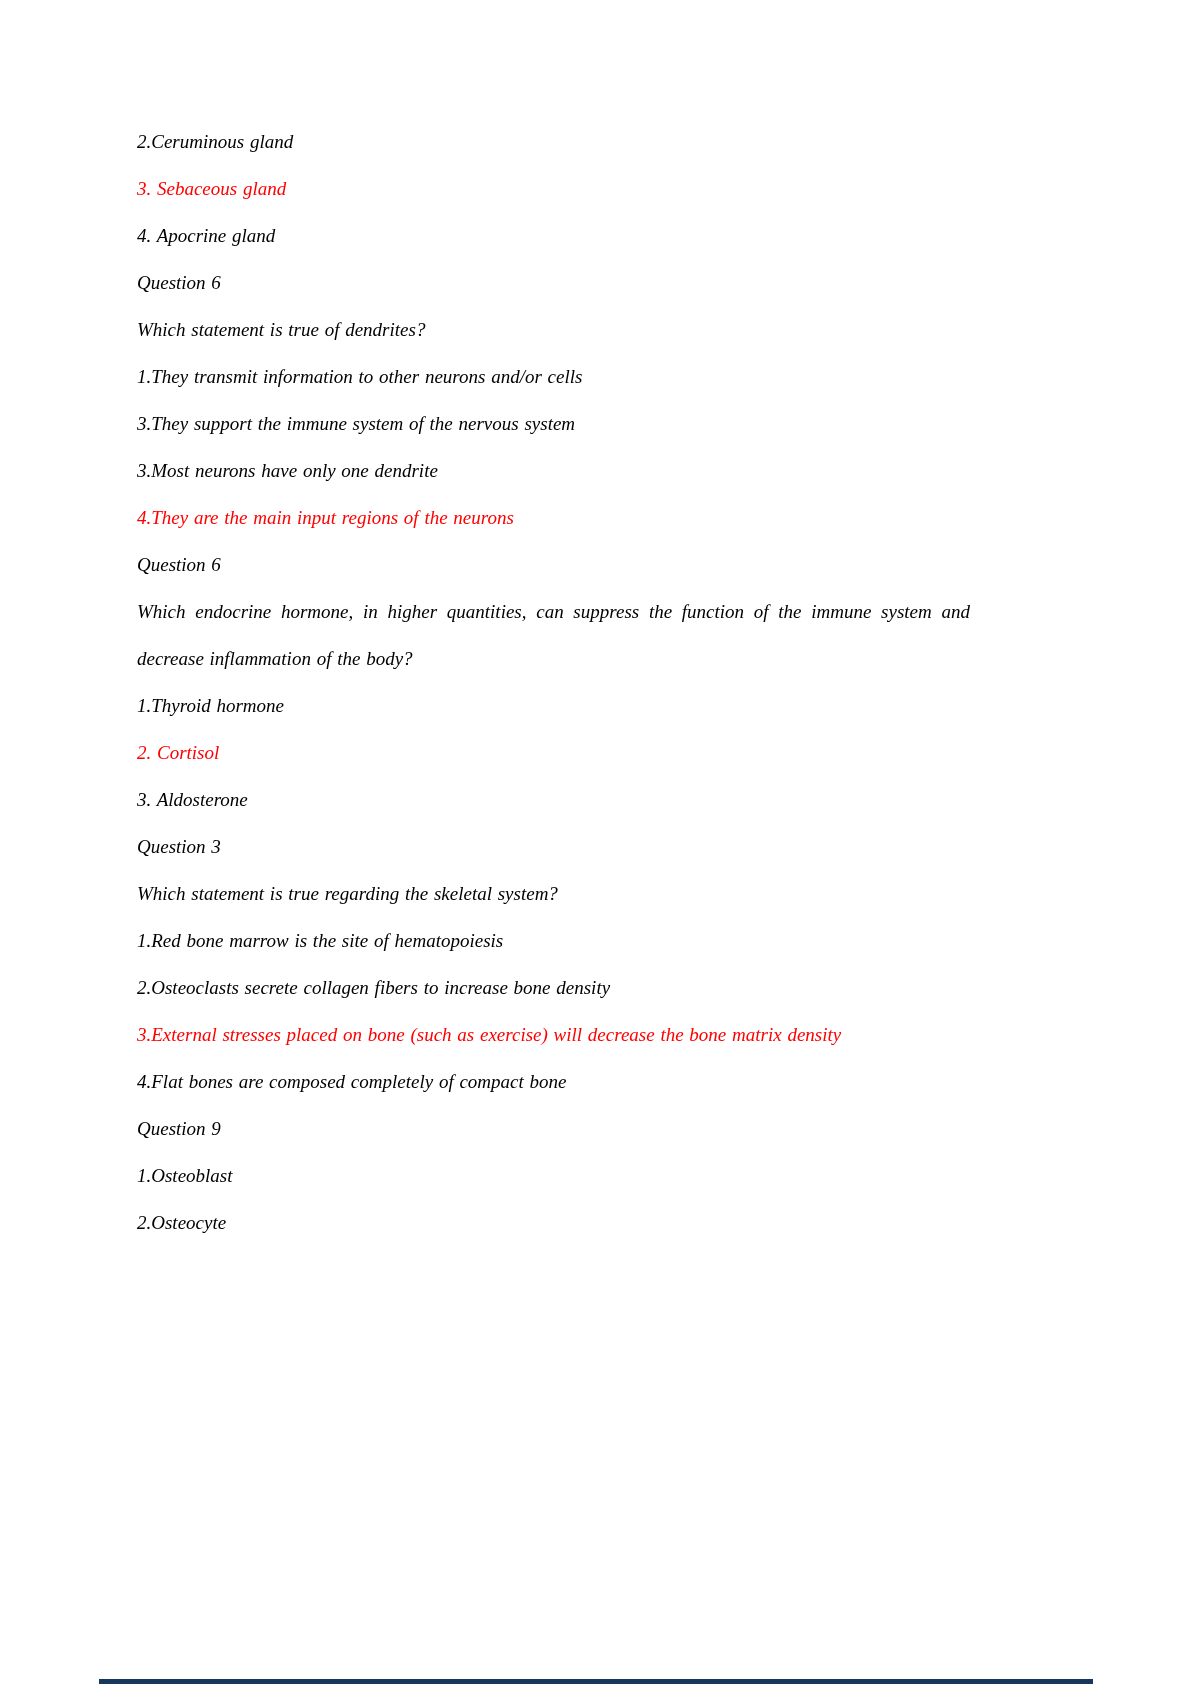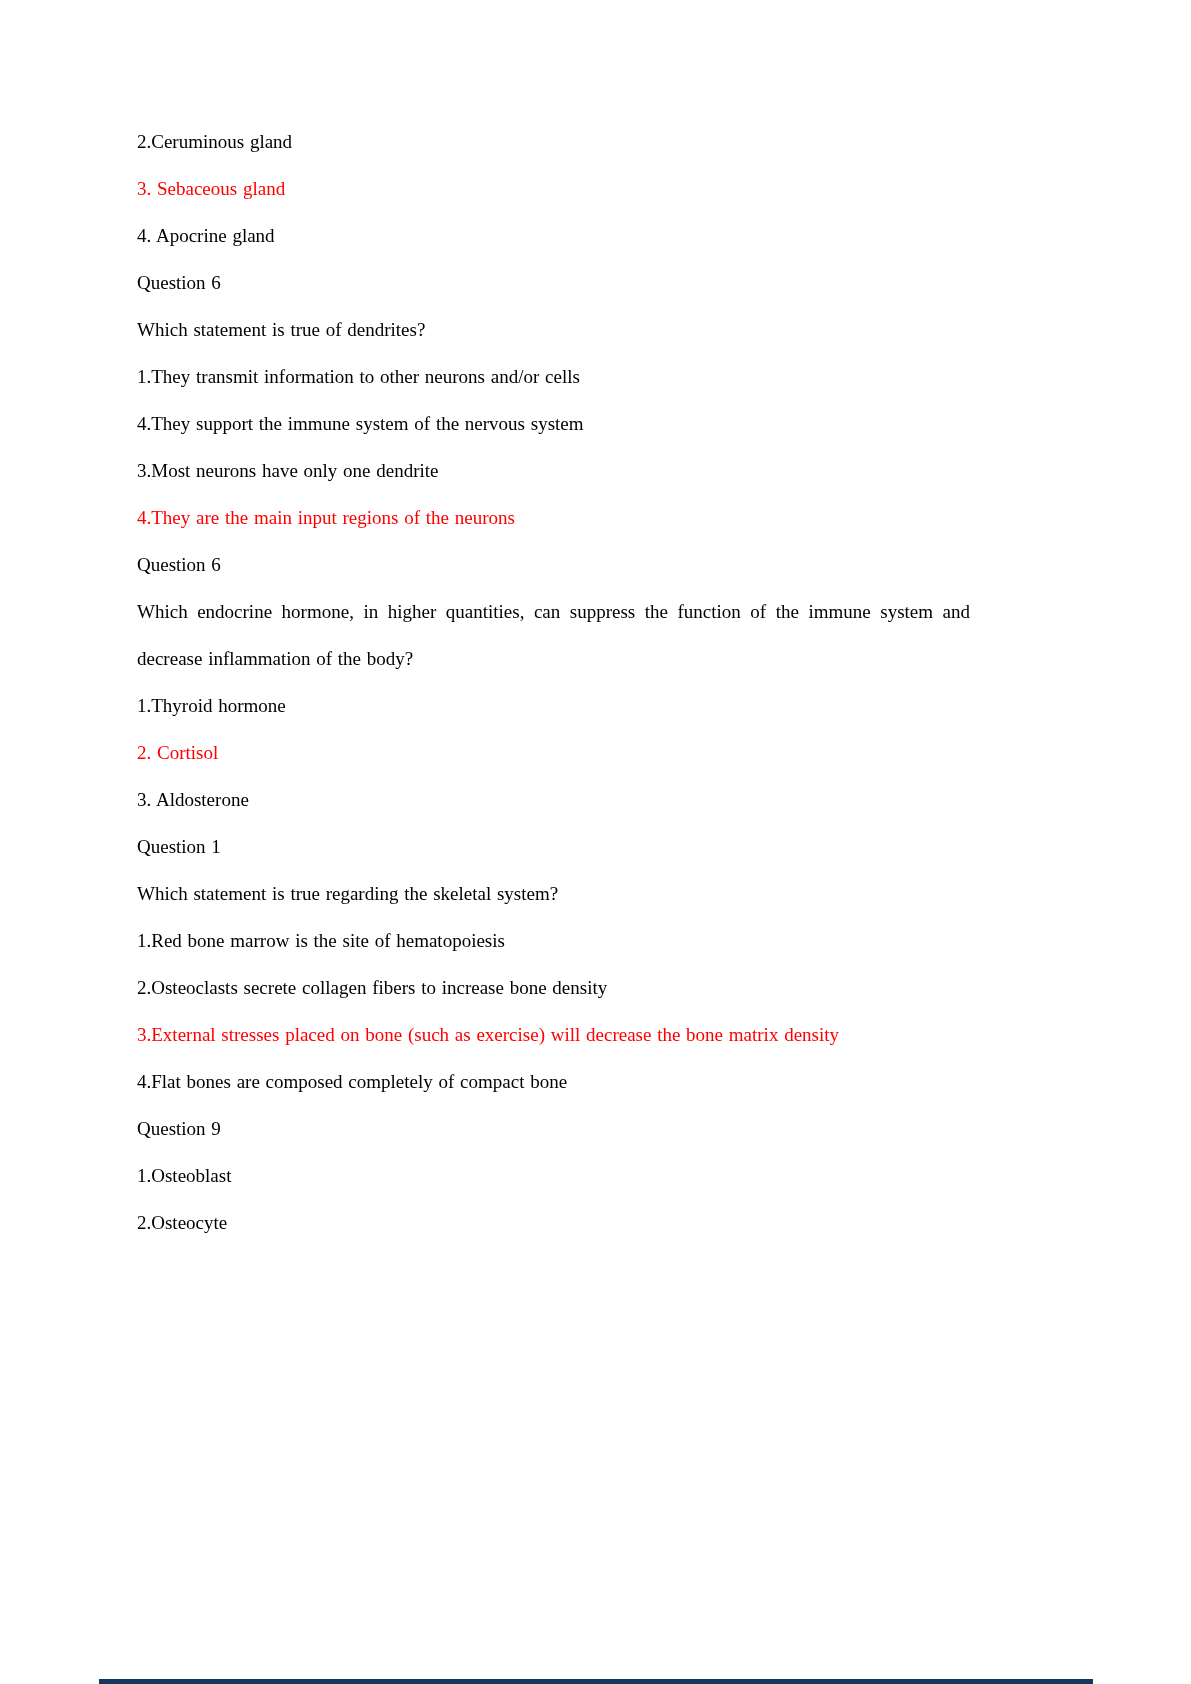--- a/index.html
+++ b/index.html
@@ -19,20 +19,21 @@
     inset: 0;
     background: #ffffff;
   }
   .content {
     position: absolute;
     left: 137px;
     top: 118px;
     width: 833px;
     font-size: 19px;
     color: #000000;
+    font-style: italic;
   }
   .doc-line {
     margin: 0;
     line-height: 47px;
     word-spacing: 1px;
   }
   .doc-line.justify {
     text-align: justify;
   }
   .doc-line.red {
@@ -51,29 +52,29 @@
 <body>
 
 <div class="page">
   <div class="content">
       <p class="doc-line">2.Ceruminous gland</p>
       <p class="doc-line red">3. Sebaceous gland</p>
       <p class="doc-line">4. Apocrine gland</p>
       <p class="doc-line">Question 6</p>
       <p class="doc-line">Which statement is true of dendrites?</p>
       <p class="doc-line">1.They transmit information to other neurons and/or cells</p>
-      <p class="doc-line">4.They support the immune system of the nervous system</p>
+      <p class="doc-line">3.They support the immune system of the nervous system</p>
       <p class="doc-line">3.Most neurons have only one dendrite</p>
       <p class="doc-line red">4.They are the main input regions of the neurons</p>
       <p class="doc-line">Question 6</p>
       <p class="doc-line justify">Which endocrine hormone, in higher quantities, can suppress the function of the immune system and decrease inflammation of the body?</p>
       <p class="doc-line">1.Thyroid hormone</p>
       <p class="doc-line red">2. Cortisol</p>
       <p class="doc-line">3. Aldosterone</p>
-      <p class="doc-line">Question 1</p>
+      <p class="doc-line">Question 3</p>
       <p class="doc-line">Which statement is true regarding the skeletal system?</p>
       <p class="doc-line">1.Red bone marrow is the site of hematopoiesis</p>
       <p class="doc-line">2.Osteoclasts secrete collagen fibers to increase bone density</p>
       <p class="doc-line red">3.External stresses placed on bone (such as exercise) will decrease the bone matrix density</p>
       <p class="doc-line">4.Flat bones are composed completely of compact bone</p>
       <p class="doc-line">Question 9</p>
       <p class="doc-line">1.Osteoblast</p>
       <p class="doc-line">2.Osteocyte</p>
     </div>
   <div class="footer-rule"></div>

